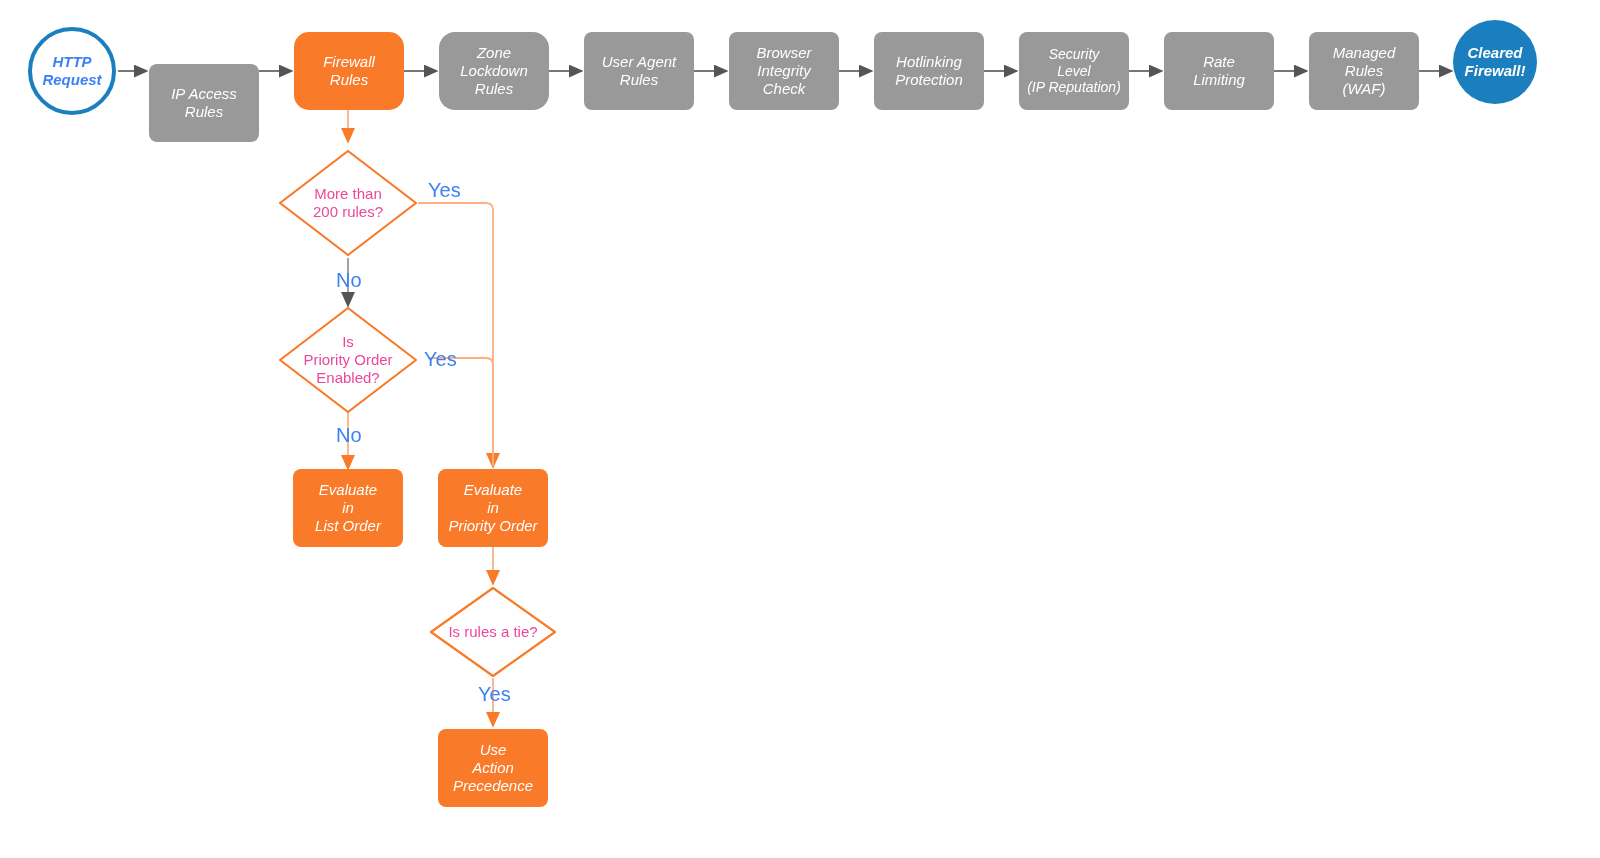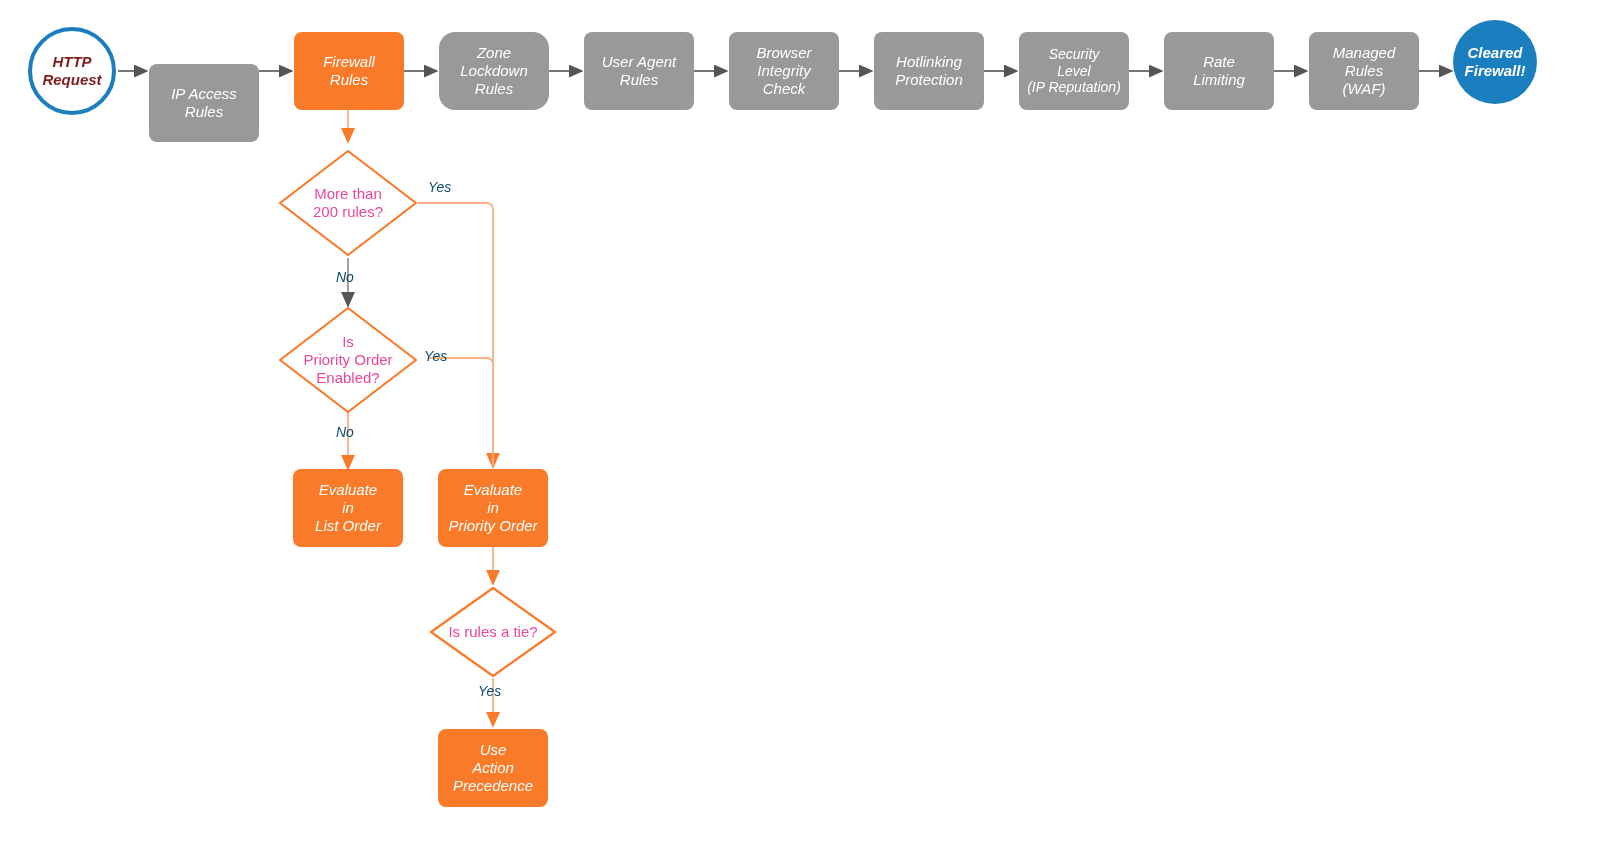--- a/index.html
+++ b/index.html
@@ -46,21 +46,21 @@
   .pbox.orange{ background: #F97A28; }
   .circle {
     border-radius: 50%;
     font-style: italic;
     font-weight: bold;
     font-size: 15px;
   }
   .circle.start {
     background: #ffffff;
     border: 4px solid #1B7EBF;
-    color: #7f1d1d;
+    color: #3b82f6;
   }
   .circle.end {
     background: #1B7EBF;
     border: none;
     color: #ffffff;
   }
   .diamond-wrap {
     position: absolute;
   }
   .diamond-wrap svg {
@@ -78,23 +78,22 @@
     align-items: center;
     justify-content: center;
     text-align: center;
     color: #ec4899;
     font-size: 15px;
     line-height: 1.18;
     white-space: pre-line;
   }
   .edge-label {
     position: absolute;
-    color: #0c4a6e;
-    font-size: 14px;
-    font-style: italic;
+    color: #3b82f6;
+    font-size: 20px;
     white-space: nowrap;
   }
   .ml { white-space: pre-line; }
 </style>
 </head>
 <body>
 
 <div id="canvas">
 
   <svg id="wires" viewBox="0 0 1600 858">
@@ -136,21 +135,21 @@
 
     <line x1="493" y1="678" x2="493" y2="725" stroke="#FBB183" stroke-width="1.8" fill="none" marker-end="url(#arrOrange)"></line>
   </svg>
 
   <div class="node circle start ml" style="left:28px;top:27px;width:88px;height:88px;">HTTP
 Request</div>
 
   <div class="node pbox gray ml" style="left:149px;top:32px;width:110px;height:78px;margin-top:32px;">IP Access
 Rules</div>
 
-  <div class="node pbox orange ml" style="left:294px;top:32px;width:110px;height:78px;">Firewall
+  <div class="node pbox orange ml" style="left:294px;top:32px;width:110px;height:78px;border-radius:15px;">Firewall
 Rules</div>
 
   <div class="node pbox gray ml" style="left:439px;top:32px;width:110px;height:78px;border-radius:16px;">Zone
 Lockdown
 Rules</div>
 
   <div class="node pbox gray ml" style="left:584px;top:32px;width:110px;height:78px;">User Agent
 Rules</div>
 
   <div class="node pbox gray ml" style="left:729px;top:32px;width:110px;height:78px;">Browser

